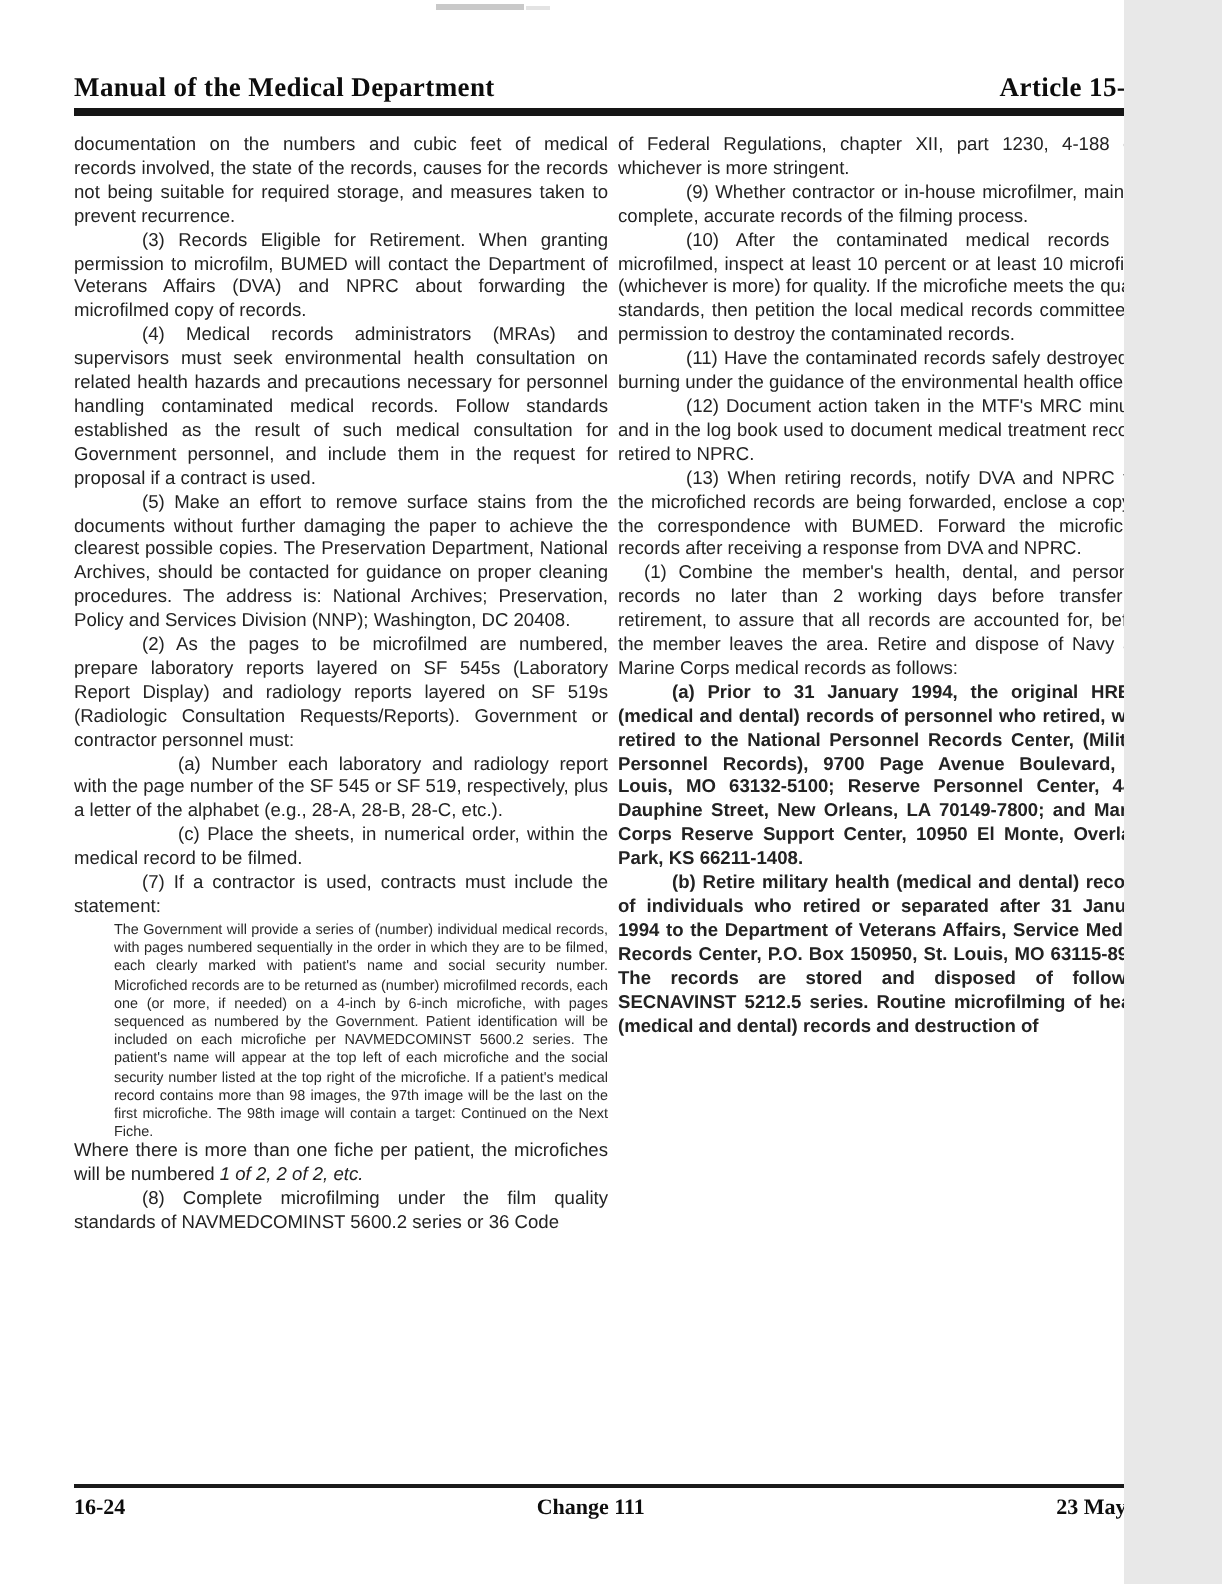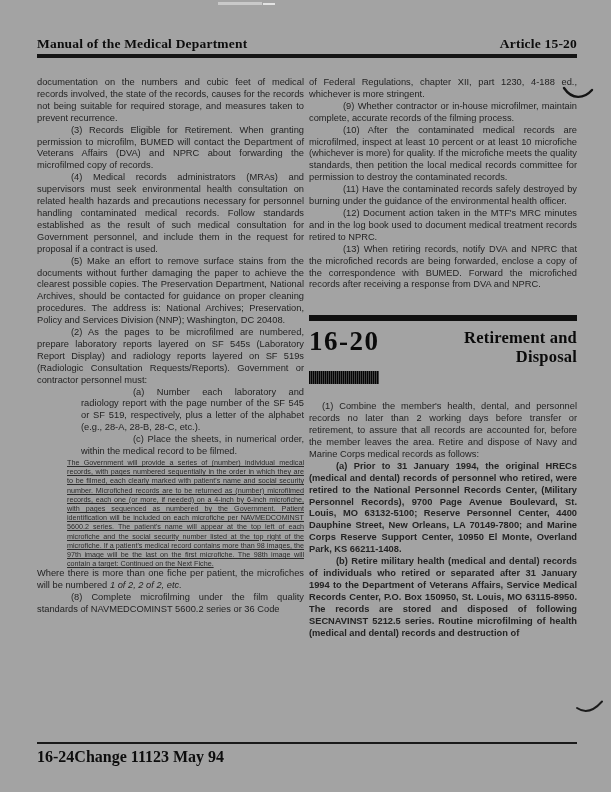--- a/index.html
+++ b/index.html
@@ -1,54 +1,53 @@
 <!DOCTYPE html>
 <html><head>
 <meta charset="utf-8">
 <style>
   html,body { margin:0; padding:0; background:#e8e8e8; }
   .page {
     position:relative;
-    width:611px; height:792px;
-    background:#a3a3a3;
+    width:562px; height:792px;
+    background:#ffffff;
     overflow:hidden;
     font-family:"Liberation Sans", sans-serif;
     color:#222;
   }
   
   .header {
     position:absolute; left:37px; top:36px; width:540px;
     display:flex; justify-content:space-between; align-items:flex-end;
     font-family:"Liberation Serif", serif;
     font-weight:bold; font-size:13.5px; color:#0d0d0d;
     border-bottom:4px solid #151515;
     padding-bottom:2px;
     letter-spacing:0.2px;
   }
   
-  .col { position:absolute; top:77px; }
+  .col { position:absolute; top:67px; }
   .col-left  { left:37px;  width:267px; }
   .col-right { left:309px; width:268px; }
   .para {
     margin:0;
     font-size:9.3px; line-height:11.9px;
     text-align:justify;
     color:#232323;
   }
   .para em { }
   .ind-lg { text-indent:34px; }
-  .ind-xl { text-indent:52px;margin-left:44px; }
+  .ind-xl { text-indent:52px; }
   .ind-sm { text-indent:13px; }
   .ind-md { text-indent:27px;font-weight:bold; }
   .quote {
     font-size:7.2px; line-height:9.2px;
-    margin-left:30px;
+    margin-left:20px;
     text-align:justify;
     color:#2a2a2a;
-    text-decoration:underline;
   }
   
   .section-head { margin-top:24px; margin-bottom:17px; }
   .head-bar-top { height:6px; background:#101010; }
   .head-row {
     display:flex; justify-content:space-between; align-items:flex-start;
     margin-top:7px;
     font-family:"Liberation Serif", serif; font-weight:bold; color:#0b0b0b;
   }
   .head-number { font-size:27px; line-height:27px; letter-spacing:1.5px; }
@@ -57,23 +56,23 @@
     width:70px; height:13px; margin-top:5px;
     background:
       repeating-linear-gradient(90deg, rgba(0,0,0,0.85) 0 1px, rgba(70,70,70,0.9) 1px 2px),
       #1c1c1c;
   }
   
   .footer {
     position:absolute; left:37px; top:742px; width:540px;
     border-top:2.5px solid #1a1a1a;
     padding-top:4px;
-    display:flex; 
+    display:flex; justify-content:space-between;
     font-family:"Liberation Serif", serif;
-    font-weight:bold; font-size:16px; color:#0d0d0d;
+    font-weight:bold; font-size:11px; color:#0d0d0d;
   }
   
   .strip-top    { position:absolute; left:218px; top:2px; width:44px; height:3px; background:#c9c9c9; }
   .strip-top2   { position:absolute; left:263px; top:3px; width:12px; height:2px; background:#e3e3e3; }
   .mark         { position:absolute; }
   .mark-1       { left:561px; top:83px; }
   .mark-2       { left:576px; top:698px; }
 </style>
 </head>
 <body>
@@ -99,43 +98,36 @@
   </div>
 
   <div class="col col-left">
       <p class="para flush">documentation on the numbers and cubic feet of medical records involved, the state of the records, causes for the records not being suitable for required storage, and measures taken to prevent recurrence.</p>
       <p class="para ind-lg">(3) Records Eligible for Retirement. When granting permission to microfilm, BUMED will contact the Department of Veterans Affairs (DVA) and NPRC about forwarding the microfilmed copy of records.</p>
       <p class="para ind-lg">(4) Medical records administrators (MRAs) and supervisors must seek environmental health consultation on related health hazards and precautions necessary for personnel handling contaminated medical records. Follow standards established as the result of such medical consultation for Government personnel, and include them in the request for proposal if a contract is used.</p>
       <p class="para ind-lg">(5) Make an effort to remove surface stains from the documents without further damaging the paper to achieve the clearest possible copies. The Preservation Department, National Archives, should be contacted for guidance on proper cleaning procedures. The address is: National Archives; Preservation, Policy and Services Division (NNP); Washington, DC 20408.</p>
       <p class="para ind-lg">(2) As the pages to be microfilmed are numbered, prepare laboratory reports layered on SF 545s (Laboratory Report Display) and radiology reports layered on SF 519s (Radiologic Consultation Requests/Reports). Government or contractor personnel must:</p>
       <p class="para ind-xl">(a) Number each laboratory and radiology report with the page number of the SF 545 or SF 519, respectively, plus a letter of the alphabet (e.g., 28-A, 28-B, 28-C, etc.).</p>
       <p class="para ind-xl">(c) Place the sheets, in numerical order, within the medical record to be filmed.</p>
+      <p class="para ind-lg">(7) If a contractor is used, contracts must include the statement:</p>
       <p class="para quote">The Government will provide a series of (number) individual medical records, with pages numbered sequentially in the order in which they are to be filmed, each clearly marked with patient's name and social security number. Microfiched records are to be returned as (number) microfilmed records, each one (or more, if needed) on a 4-inch by 6-inch microfiche, with pages sequenced as numbered by the Government. Patient identification will be included on each microfiche per NAVMEDCOMINST 5600.2 series. The patient's name will appear at the top left of each microfiche and the social security number listed at the top right of the microfiche. If a patient's medical record contains more than 98 images, the 97th image will be the last on the first microfiche. The 98th image will contain a target: Continued on the Next Fiche.</p>
       <p class="para flush">Where there is more than one fiche per patient, the microfiches will be numbered <em>1 of 2, 2 of 2, etc.</em></p>
       <p class="para ind-lg">(8) Complete microfilming under the film quality standards of NAVMEDCOMINST 5600.2 series or 36 Code</p>
     </div>
 
   <div class="col col-right">
     <div>
         <p class="para flush">of Federal Regulations, chapter XII, part 1230, 4-188 ed., whichever is more stringent.</p>
         <p class="para ind-lg">(9) Whether contractor or in-house microfilmer, maintain complete, accurate records of the filming process.</p>
         <p class="para ind-lg">(10) After the contaminated medical records are microfilmed, inspect at least 10 percent or at least 10 microfiche (whichever is more) for quality. If the microfiche meets the quality standards, then petition the local medical records committee for permission to destroy the contaminated records.</p>
         <p class="para ind-lg">(11) Have the contaminated records safely destroyed by burning under the guidance of the environmental health officer.</p>
         <p class="para ind-lg">(12) Document action taken in the MTF's MRC minutes and in the log book used to document medical treatment records retired to NPRC.</p>
         <p class="para ind-lg">(13) When retiring records, notify DVA and NPRC that the microfiched records are being forwarded, enclose a copy of the correspondence with BUMED. Forward the microfiched records after receiving a response from DVA and NPRC.</p>
       </div>
 
-    <div class="section-head">
-      <div class="head-bar-top"></div>
-      <div class="head-row">
-        <span class="head-number">16-20</span>
-        <span class="head-title">Retirement and Disposal</span>
-      </div>
-      <div class="head-bar-sub"></div>
-    </div>
 
     <div>
         <p class="para ind-sm">(1) Combine the member's health, dental, and personnel records no later than 2 working days before transfer or retirement, to assure that all records are accounted for, before the member leaves the area. Retire and dispose of Navy and Marine Corps medical records as follows:</p>
         <p class="para ind-md">(a) Prior to 31 January 1994, the original HRECs (medical and dental) records of personnel who retired, were retired to the National Personnel Records Center, (Military Personnel Records), 9700 Page Avenue Boulevard, St. Louis, MO 63132-5100; Reserve Personnel Center, 4400 Dauphine Street, New Orleans, LA 70149-7800; and Marine Corps Reserve Support Center, 10950 El Monte, Overland Park, KS 66211-1408.</p>
         <p class="para ind-md">(b) Retire military health (medical and dental) records of individuals who retired or separated after 31 January 1994 to the Department of Veterans Affairs, Service Medical Records Center, P.O. Box 150950, St. Louis, MO 63115-8950. The records are stored and disposed of following SECNAVINST 5212.5 series. Routine microfilming of health (medical and dental) records and destruction of</p>
       </div>
   </div>
 
   <div class="footer">
     <span>16-24</span>

